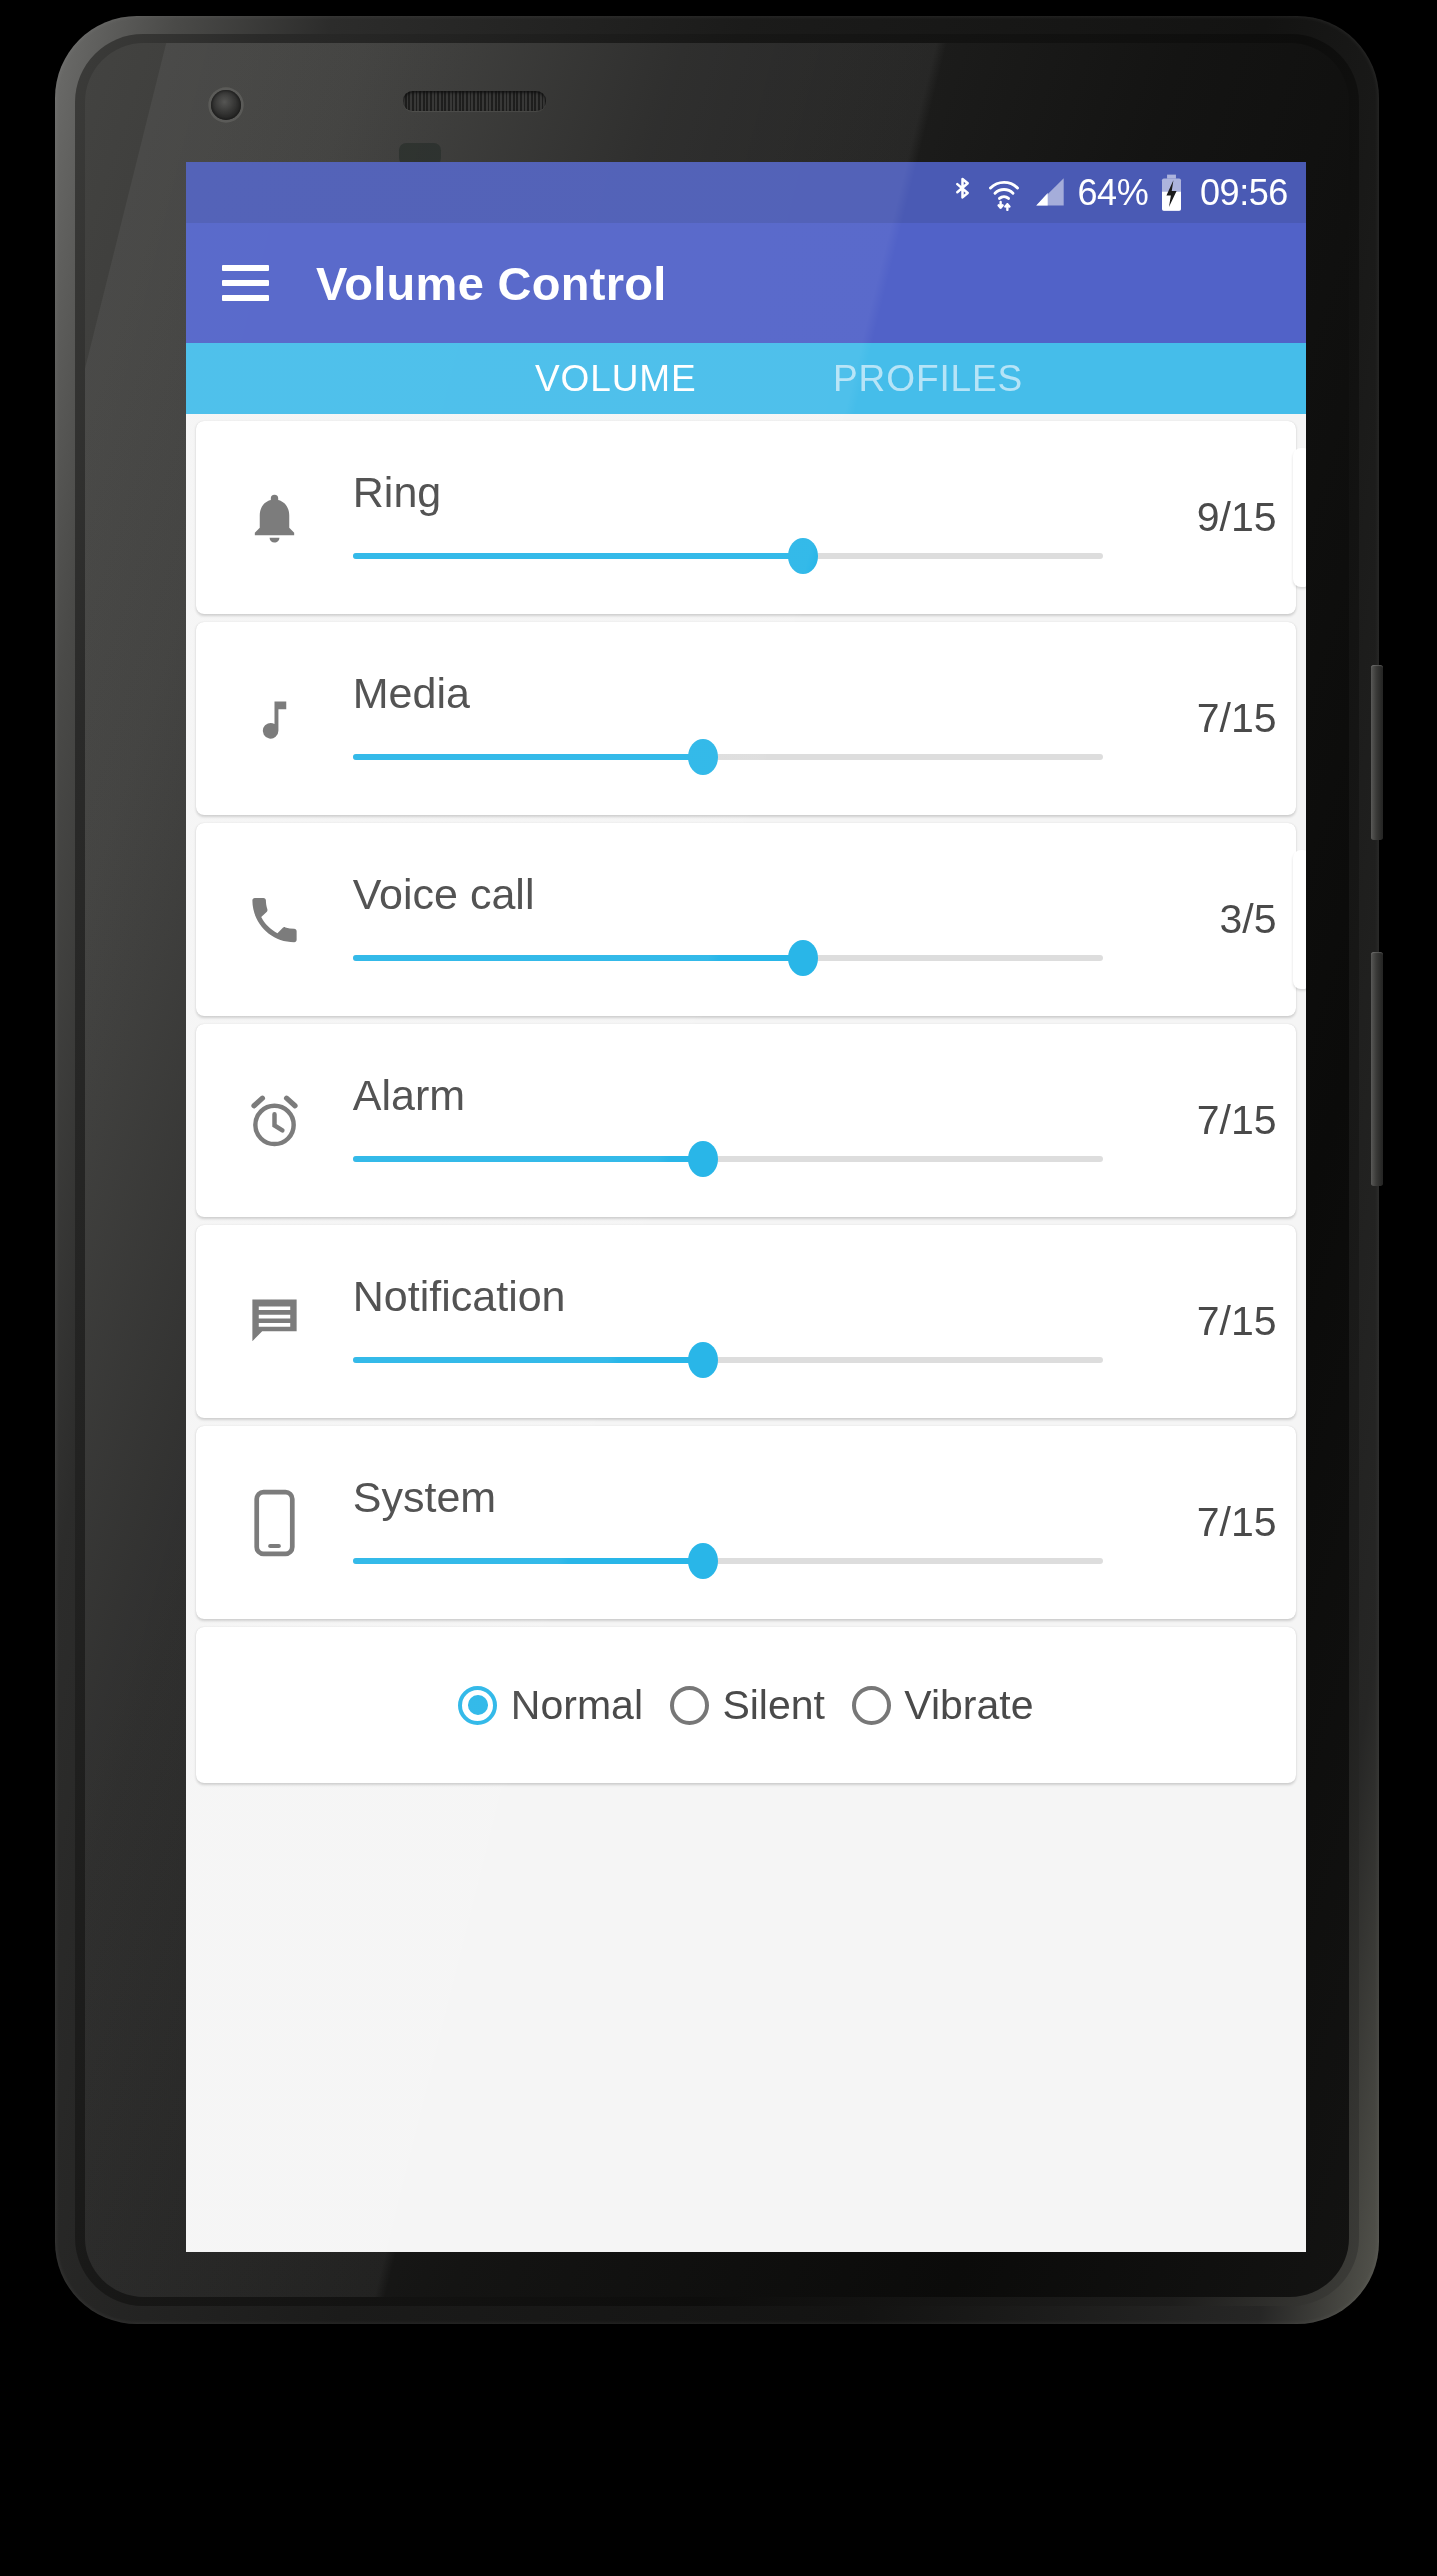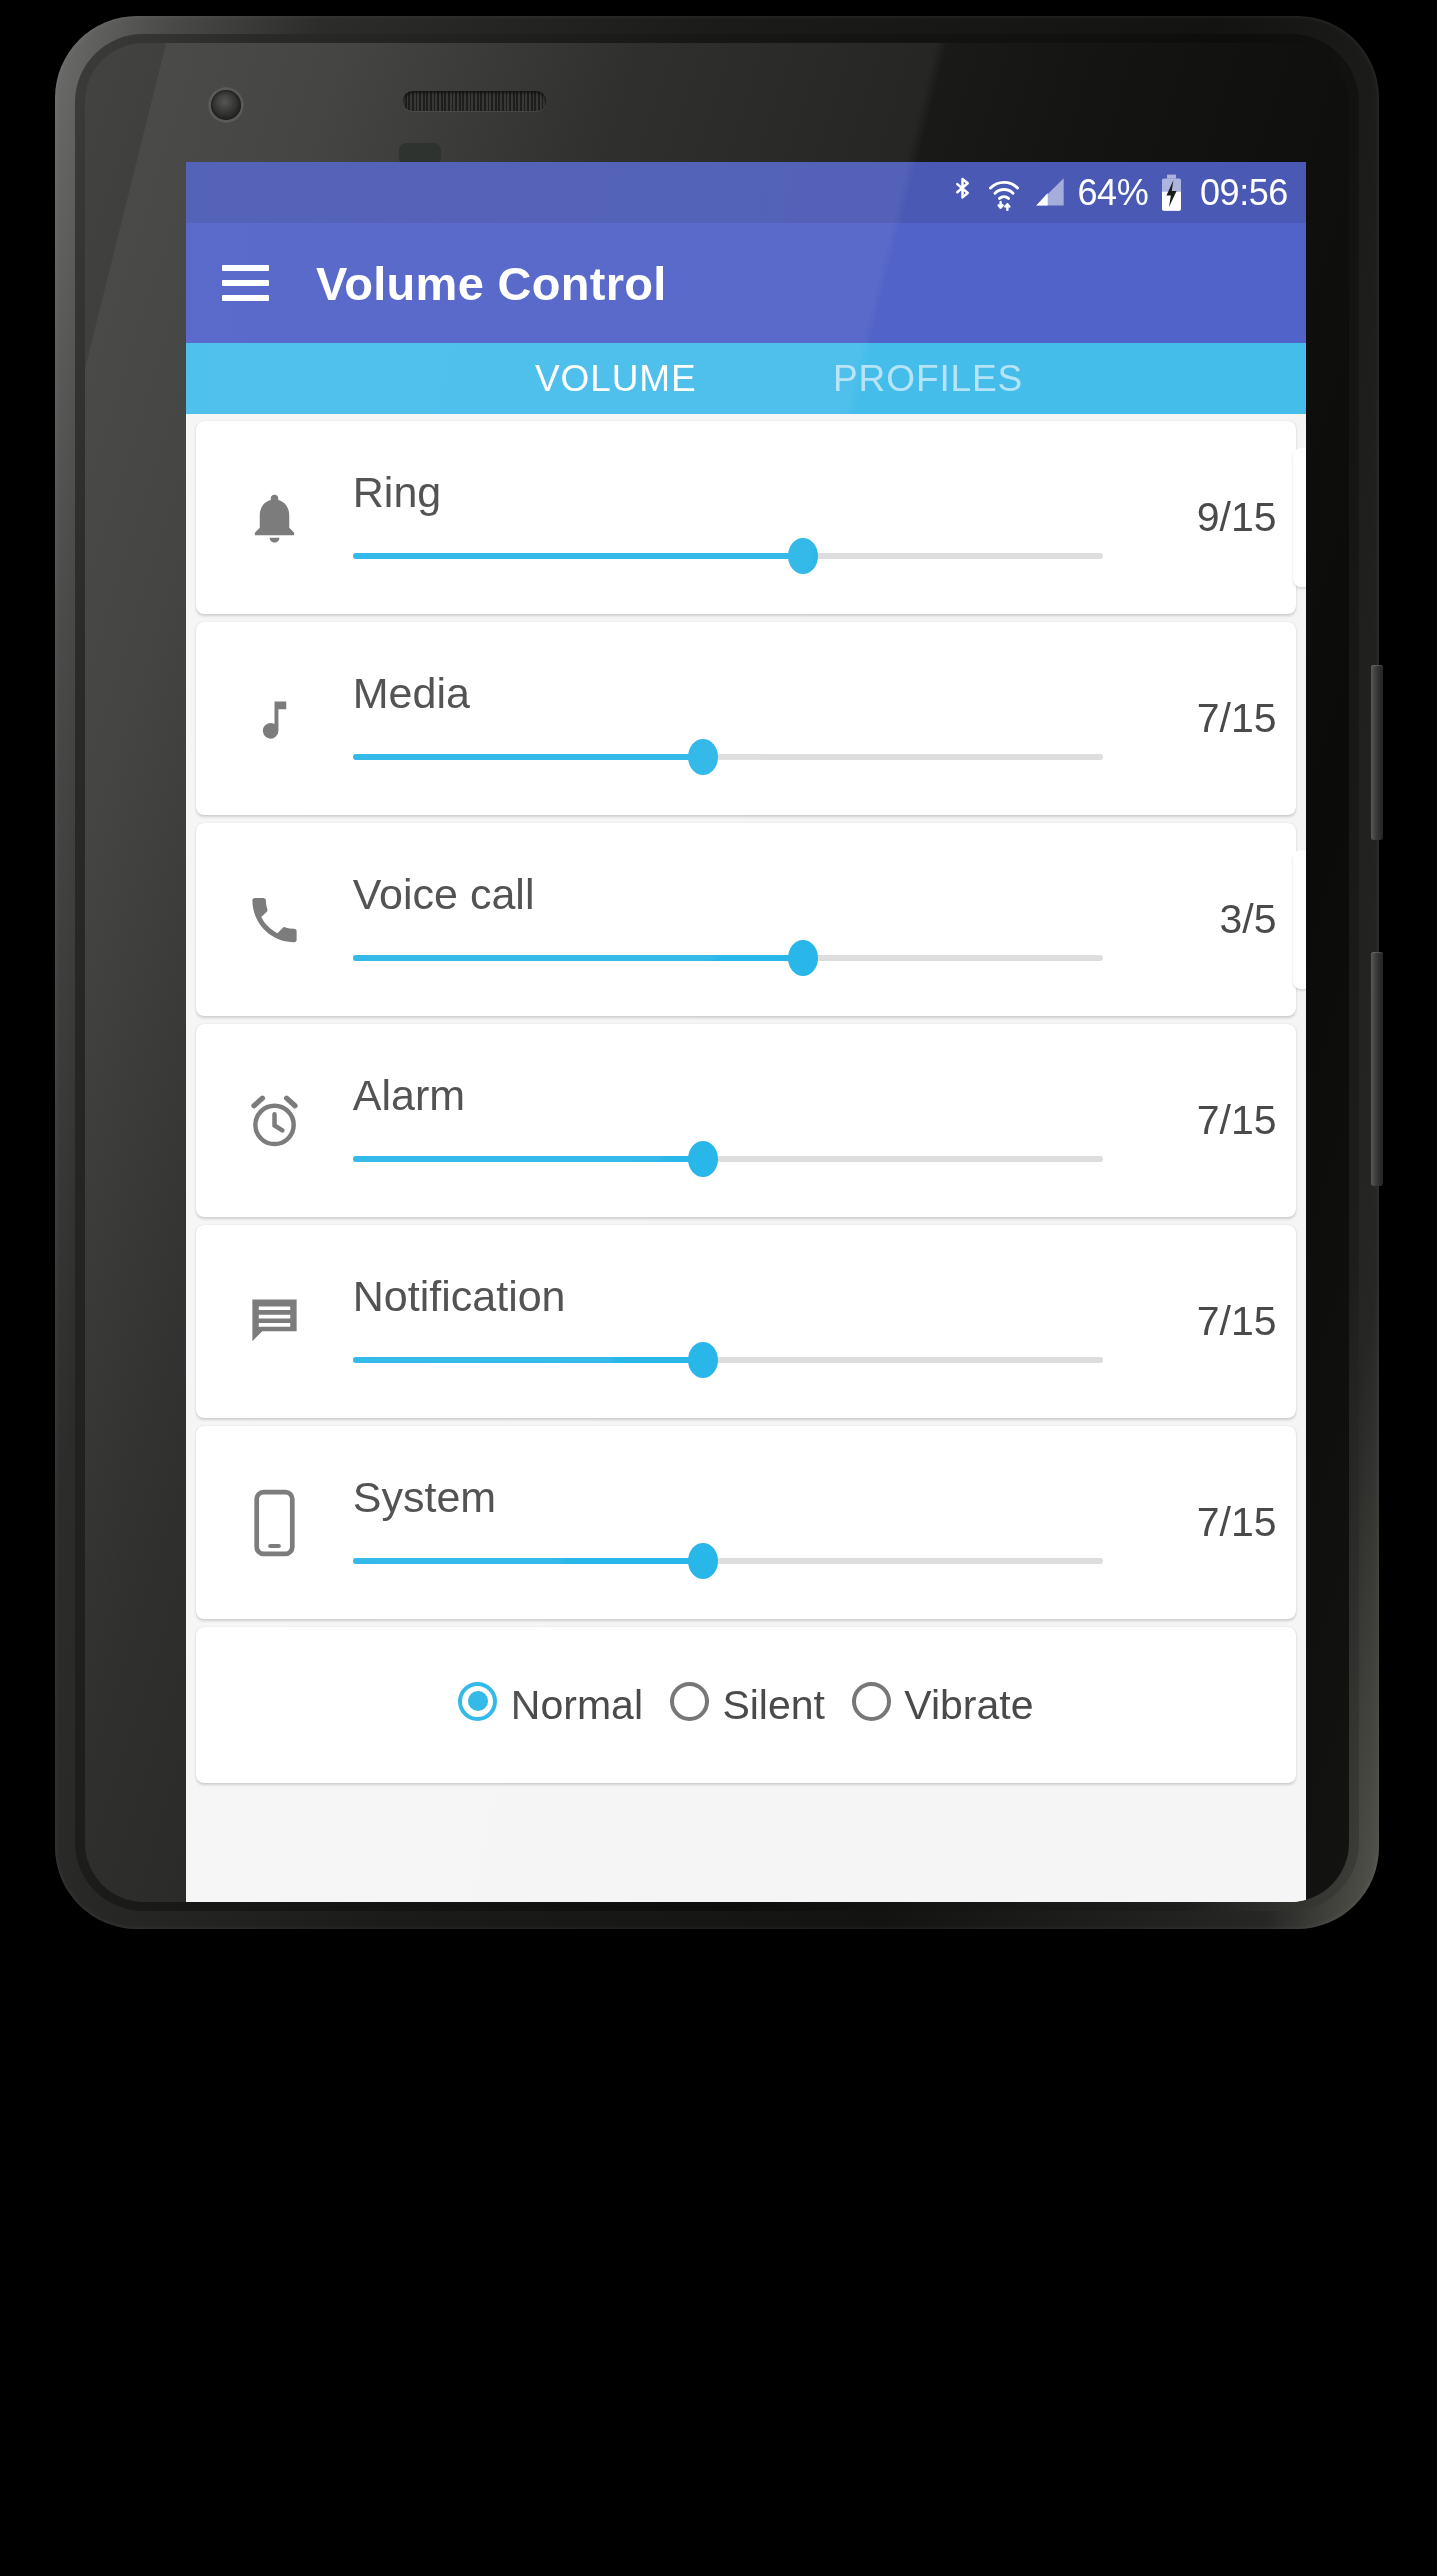--- a/index.html
+++ b/index.html
@@ -14,21 +14,21 @@
     overflow: hidden;
     font-family: "Liberation Sans", sans-serif;
   }
 
   
   #phone-device {
     position: absolute;
     left: 55px;
     top: 16px;
     width: 1324px;
-    height: 1913px;
+    height: 2308px;
     border-radius: 82px;
     background: linear-gradient(100deg, #6d6d6b 0%, #4a4a48 7%, #2c2c2b 16%, #1b1b1a 40%, #131312 70%, #262625 93%, #56564f 100%);
     box-shadow: inset 0 0 5.4px rgba(255,255,255,0.10);
   }
   #phone-bezel-inner {
     position: absolute;
     left: 19.7px;
     top: 18px;
     right: 19.7px;
     bottom: 18px;
@@ -294,21 +294,21 @@
     border-radius: 8px;
     box-shadow: 0 1.8px 2.7px rgba(0,0,0,0.16), 0 0 0.9px rgba(0,0,0,0.12);
     display: flex;
     align-items: center;
     justify-content: center;
     gap: 0;
     box-sizing: border-box;
   }
   .radio-option {
     display: flex;
-    align-items: flex-start;
+    align-items: center;
     cursor: pointer;
     margin-right: 27px;
   }
   .radio-option:last-child { margin-right: 0; }
   .radio-circle {
     width: 39px;
     height: 39px;
     border-radius: 50%;
     border: 4.5px solid #777777;
     box-sizing: border-box;

